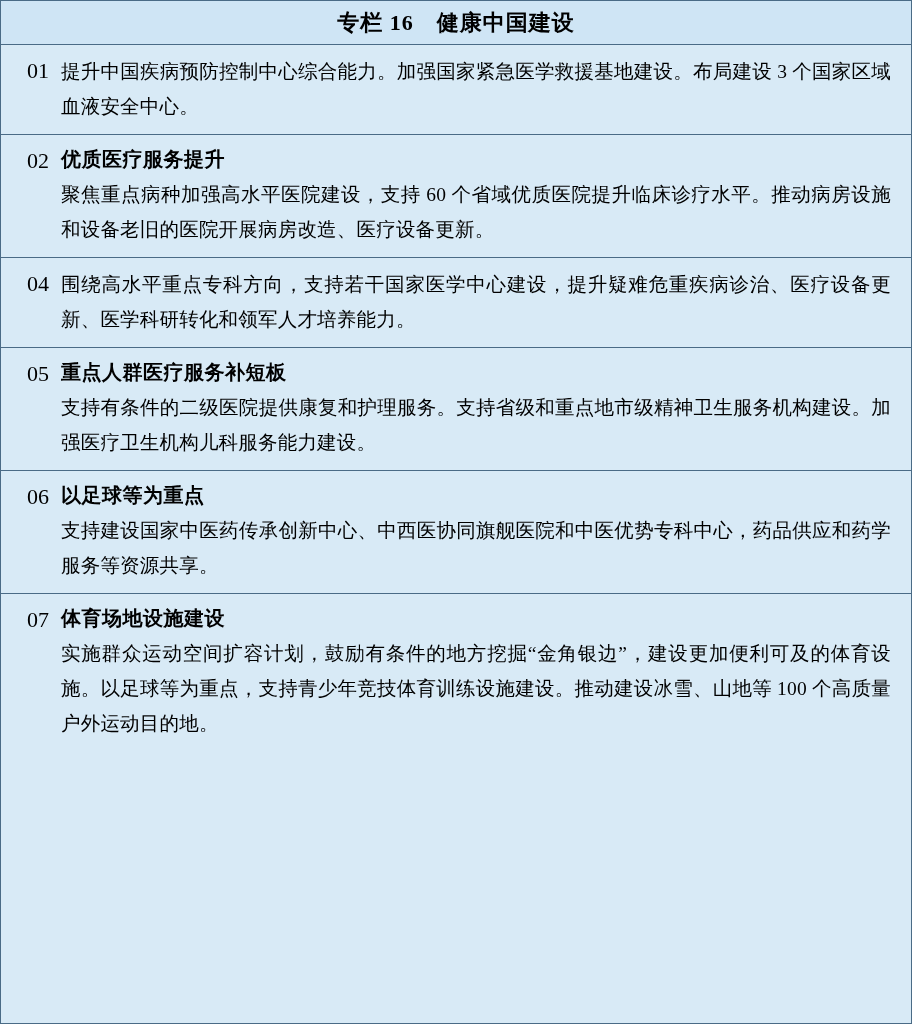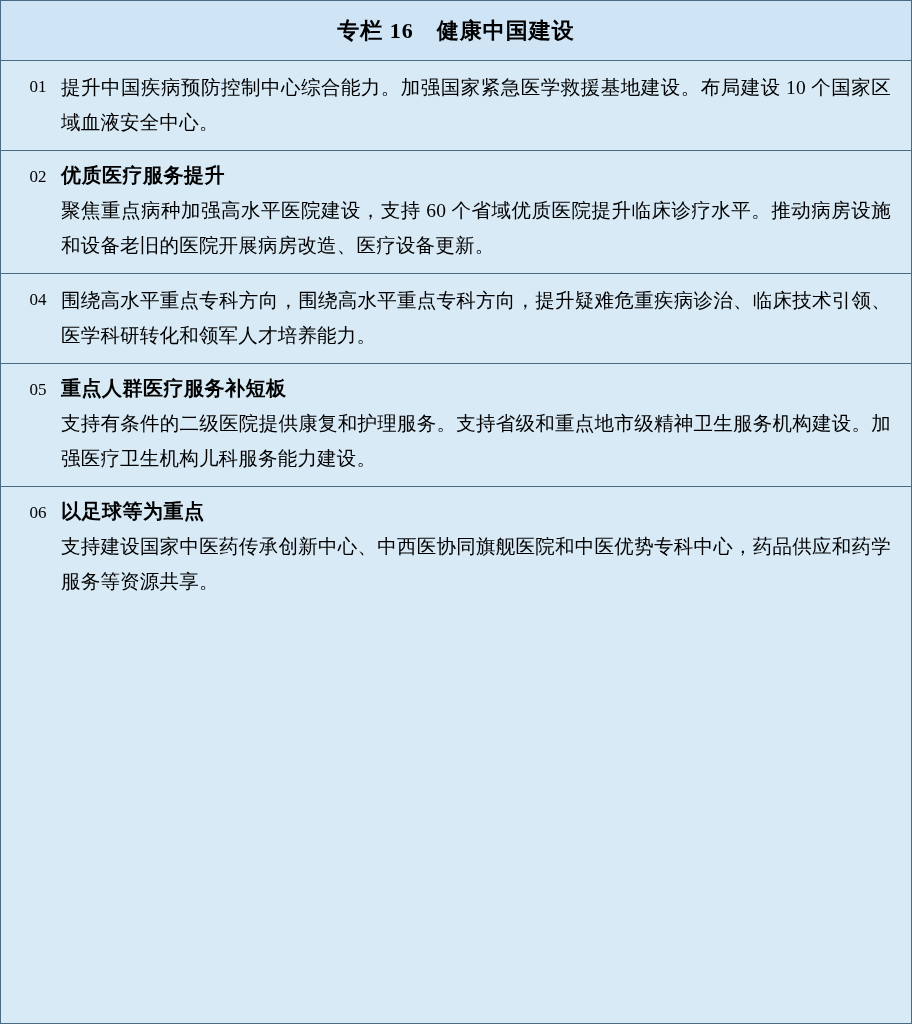--- a/index.html
+++ b/index.html
@@ -18,21 +18,21 @@
     width: 912px;
     height: 1024px;
     border: 1px solid #4a6b86;
     background: #d8eaf6;
     display: flex;
     flex-direction: column;
   }
   .title-bar {
     box-sizing: border-box;
     flex: 0 0 auto;
-    height: 60px;
+    height: 44px;
     display: flex;
     align-items: center;
     justify-content: center;
     border-bottom: 1px solid #4a6b86;
     background: #cfe5f5;
   }
   .title-text {
     font-size: 22px;
     font-weight: bold;
     letter-spacing: 1px;
@@ -49,21 +49,21 @@
     align-items: flex-start;
     padding: 9px 14px 10px 14px;
     border-bottom: 1px solid #4a6b86;
     background: #d8eaf6;
   }
   .row:last-child {
     border-bottom: none;
   }
   .row-num {
     flex: 0 0 46px;
-    font-size: 17px;
+    font-size: 22px;
     line-height: 30px;
     text-align: center;
     padding-top: 2px;
     color: #000;
   }
   .row-body {
     flex: 1 1 auto;
     padding-right: 6px;
   }
   .row-heading {
@@ -86,51 +86,58 @@
 
 <div class="box">
   <div class="title-bar">
     <div class="title-text">专栏 16　健康中国建设</div>
   </div>
   <div class="rows">
 
     <div class="row">
       <div class="row-num">01</div>
       <div class="row-body">
-        <div class="row-text">提升中国疾病预防控制中心综合能力。加强国家紧急医学救援基地建设。布局建设 10 个国家区域血液安全中心。</div>
+        <div class="row-text">提升中国疾病预防控制中心综合能力。加强国家紧急医学救援基地建设。布局建设 3 个国家区域血液安全中心。</div>
       </div>
     </div>
 
     <div class="row">
       <div class="row-num">02</div>
       <div class="row-body">
         <div class="row-heading">优质医疗服务提升</div>
         <div class="row-text">聚焦重点病种加强高水平医院建设，支持 60 个省域优质医院提升临床诊疗水平。推动病房设施和设备老旧的医院开展病房改造、医疗设备更新。</div>
       </div>
     </div>
 
 
     <div class="row">
       <div class="row-num">04</div>
       <div class="row-body">
-        <div class="row-text">围绕高水平重点专科方向，围绕高水平重点专科方向，提升疑难危重疾病诊治、临床技术引领、医学科研转化和领军人才培养能力。</div>
+        <div class="row-text">围绕高水平重点专科方向，支持若干国家医学中心建设，提升疑难危重疾病诊治、医疗设备更新、医学科研转化和领军人才培养能力。</div>
       </div>
     </div>
 
     <div class="row">
       <div class="row-num">05</div>
       <div class="row-body">
         <div class="row-heading">重点人群医疗服务补短板</div>
         <div class="row-text">支持有条件的二级医院提供康复和护理服务。支持省级和重点地市级精神卫生服务机构建设。加强医疗卫生机构儿科服务能力建设。</div>
       </div>
     </div>
 
     <div class="row">
       <div class="row-num">06</div>
       <div class="row-body">
         <div class="row-heading">以足球等为重点</div>
         <div class="row-text">支持建设国家中医药传承创新中心、中西医协同旗舰医院和中医优势专科中心，药品供应和药学服务等资源共享。</div>
       </div>
     </div>
 
+    <div class="row">
+      <div class="row-num">07</div>
+      <div class="row-body">
+        <div class="row-heading">体育场地设施建设</div>
+        <div class="row-text">实施群众运动空间扩容计划，鼓励有条件的地方挖掘“金角银边”，建设更加便利可及的体育设施。以足球等为重点，支持青少年竞技体育训练设施建设。推动建设冰雪、山地等 100 个高质量户外运动目的地。</div>
+      </div>
+    </div>
 
   </div>
 </div>
 
 </body></html>

